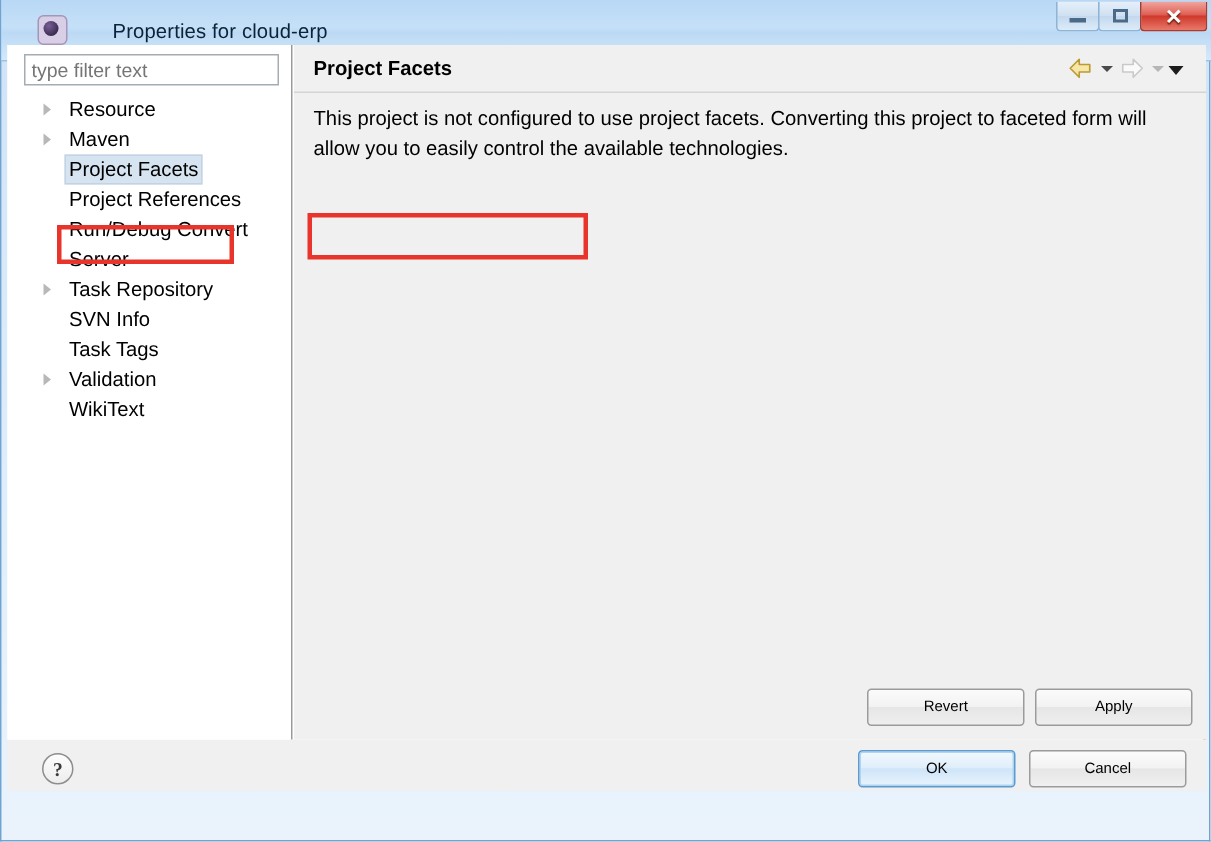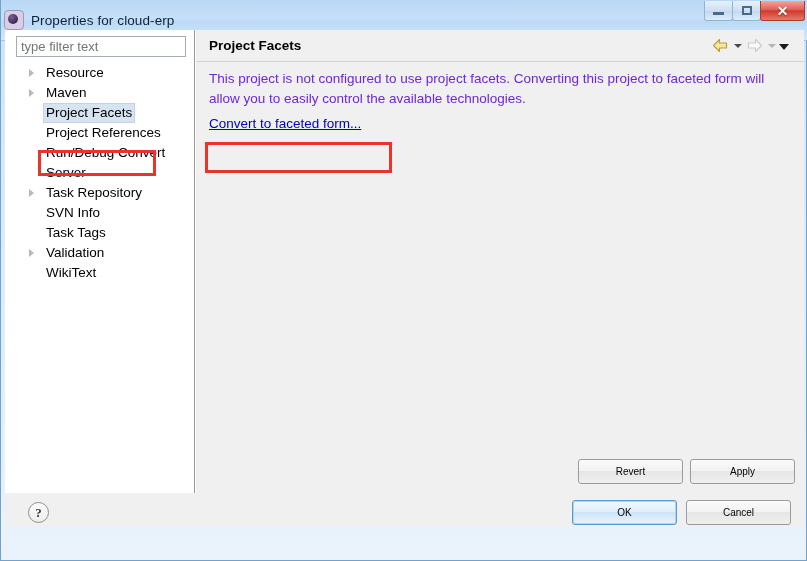--- a/index.html
+++ b/index.html
@@ -33,21 +33,22 @@
   .titlebar {
     position: absolute;
     left: 0; top: 0;
     width: 807px;
     height: 41px;
     box-sizing: border-box;
     background: linear-gradient(to bottom, #b9d8f5 0%, #c5e0f8 45%, #bcd9f4 55%, #d3e9fc 100%);
     border-bottom: 1px solid #9dc2e4;
     display: flex;
     align-items: center;
-    padding-left: 3px;
+    padding-left: 24px;
+    gap: 23px;
   }
   .app-icon {
     width: 18px;
     height: 18px;
     border-radius: 4px;
     background: #d8cfe6;
     border: 1px solid #a396b8;
     position: relative;
     flex: 0 0 auto;
     margin-right: 7px;
@@ -268,21 +269,21 @@
     border-top-color: #1c1c1c;
   }
 
   .page-desc {
     position: absolute;
     left: 13px;
     top: 39px;
     width: 578px;
     font-size: 13.5px;
     line-height: 20px;
-    color: #6d28d9;
+    color: #000000;
   }
   .page-link {
     position: absolute;
     left: 13px;
     top: 86px;
     font-size: 13.5px;
     color: #0000c0;
     text-decoration: underline;
     cursor: pointer;
   }
@@ -410,21 +411,20 @@
                 <path d="M10.5 2.5 L16.5 8.5 L10.5 14.5 L10.5 11 L3.5 11 L3.5 6 L10.5 6 Z" fill="#fafafa" stroke="#c9c9c9" stroke-width="1.1" stroke-linejoin="round"></path>
               </svg>
             </div>
             <div class="nav-caret dim"></div>
             <div class="nav-caret big"></div>
           </div>
         </div>
 
         <div class="page-desc">This project is not configured to use project facets. Converting this project to faceted form will allow you to easily control the available technologies.</div>
 
-        <div class="page-link">Convert to faceted form...</div>
 
         <div class="page-buttons">
           <div class="btn">Revert</div>
           <div class="btn">Apply</div>
         </div>
       </div>
 
       <div class="annot" id="annot-link"></div>
 
     </div>

